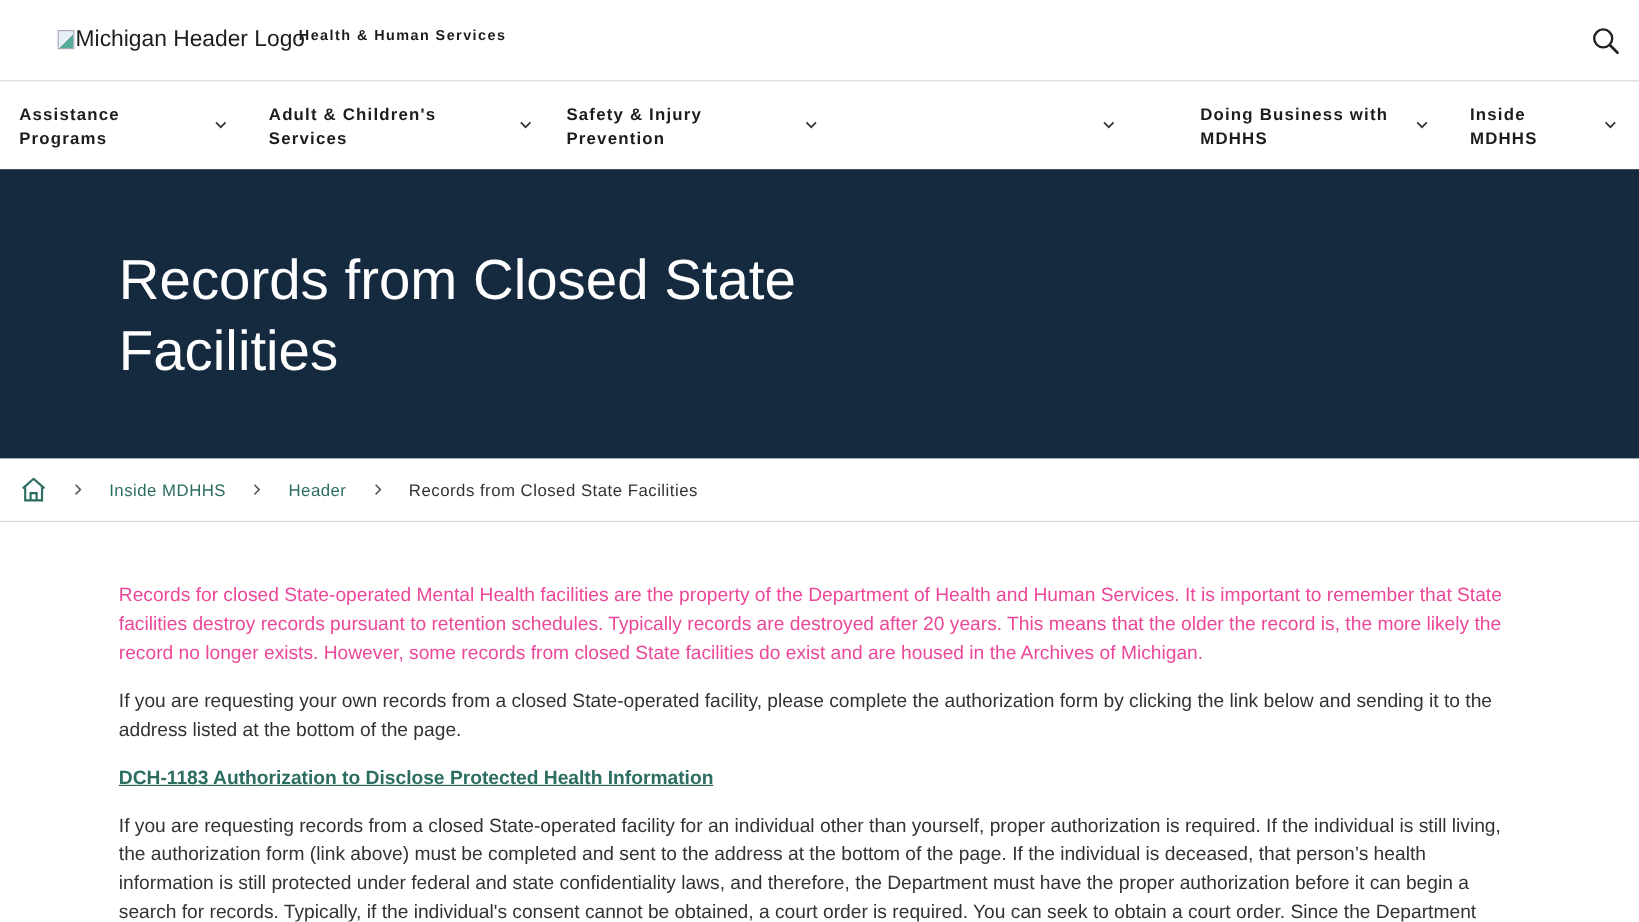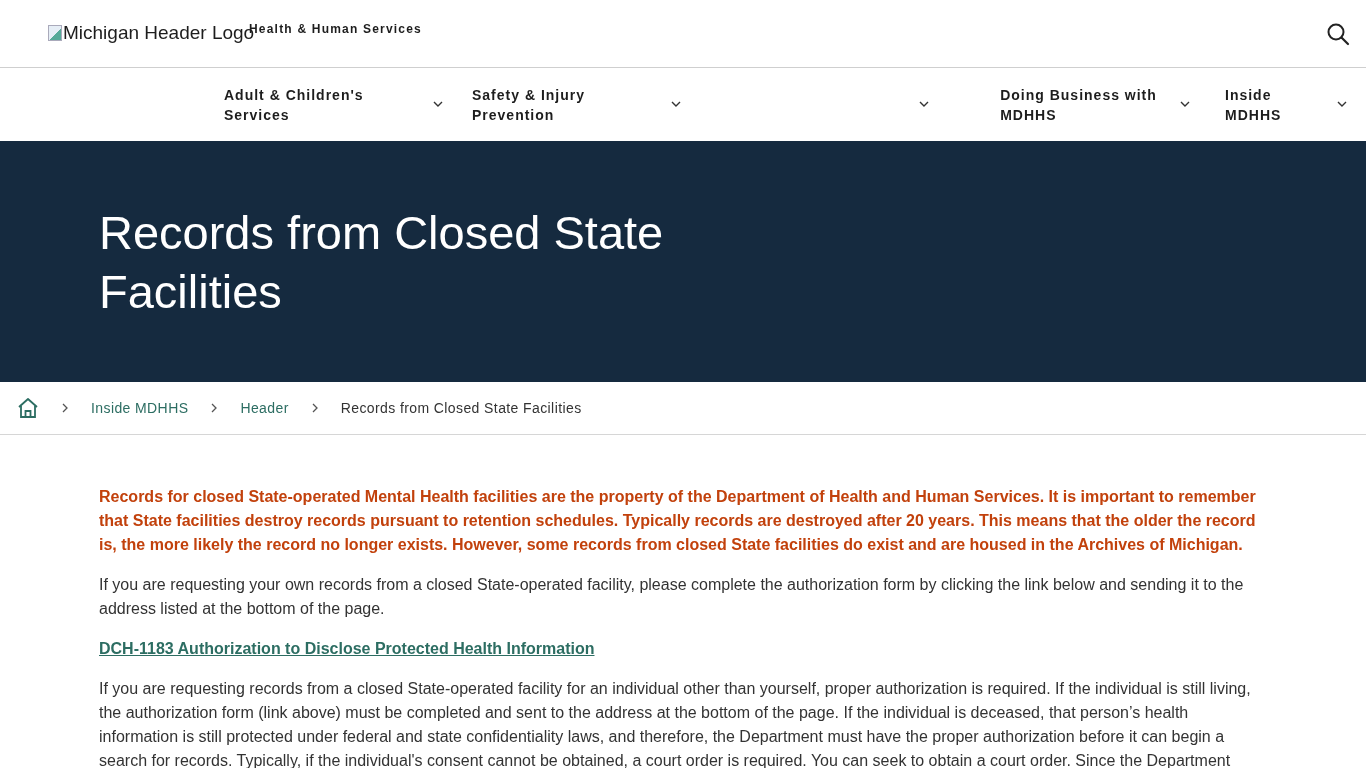--- a/index.html
+++ b/index.html
@@ -21,41 +21,48 @@
   .hero-title { position: absolute; left: 99px; top: 62px; width: 640px; font-size: 47px; font-weight: normal; line-height: 59px; color: #ffffff; }
 
   .breadcrumb { height: 53px; border-bottom: 1px solid #d6d6d6; display: flex; align-items: center; padding-left: 17px; font-size: 14px; letter-spacing: 0.4px; }
   .bc-home { width: 22px; height: 22px; cursor: pointer; display: inline-block; }
   .bc-sep { width: 10px; height: 10px; margin: 0 21px 0 21px; display: inline-block; }
   .bc-link { color: #2c6d62; text-decoration: none; cursor: pointer; }
   .bc-current { color: #333; }
 
   .content { padding: 50px 110px 0 99px; font-size: 16px; line-height: 24px; }
   .content p { margin-bottom: 16px; color: #333; }
-  .content p.lead { font-weight: bold; color: #c2410c; }
+  .content p.lead { font-weight: normal; color: #ec4899; }
   .content a.doc-link { color: #2c6d62; font-weight: bold; text-decoration: underline; cursor: pointer; }
 </style>
 </head>
 <body>
 
 <header class="topbar">
   <div class="logo">
     <span class="broken"></span>
     <span>Michigan Header Logo</span>
   </div>
   <div class="site-title">Health &amp; Human Services</div>
   <div class="search-btn">
     <svg width="24" height="24" viewBox="0 0 24 24">
       <circle cx="10" cy="10" r="7.5" fill="none" stroke="#222" stroke-width="2"></circle>
       <line x1="15.5" y1="15.5" x2="22" y2="22" stroke="#222" stroke-width="2.2" stroke-linecap="round"></line>
     </svg>
   </div>
 </header>
 
 <nav class="mainnav" id="mainnav">
+    <div class="nav-item" style="left: 16px; width: 176px;">
+      <span class="nav-label">Assistance
+Programs</span>
+      <svg class="nav-chev" viewBox="0 0 12 12" style="left: 162px;">
+        <path d="M2 4 L6 8 L10 4" fill="none" stroke="#333" stroke-width="1.4"></path>
+      </svg>
+    </div>
     <div class="nav-item" style="left: 224px; width: 222px;">
       <span class="nav-label">Adult &amp; Children's
 Services</span>
       <svg class="nav-chev" viewBox="0 0 12 12" style="left: 208px;">
         <path d="M2 4 L6 8 L10 4" fill="none" stroke="#333" stroke-width="1.4"></path>
       </svg>
     </div>
     <div class="nav-item" style="left: 472px; width: 212px;">
       <span class="nav-label">Safety &amp; Injury
 Prevention</span>

